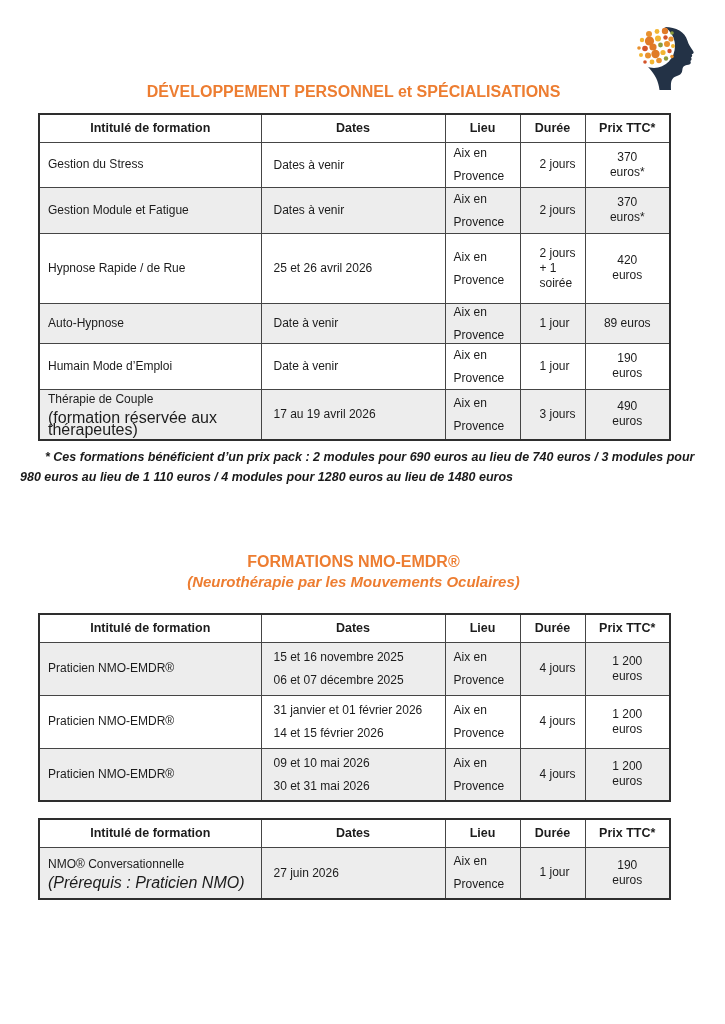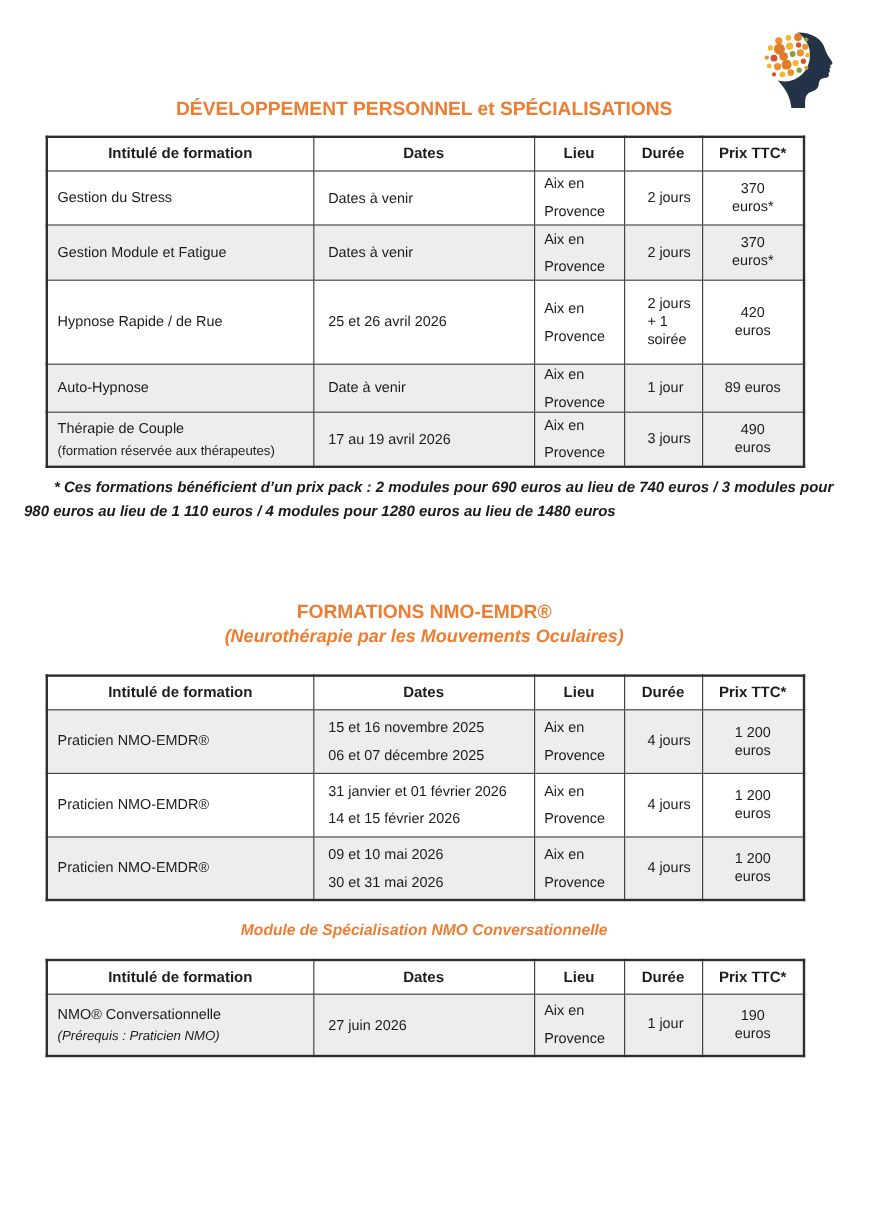--- a/index.html
+++ b/index.html
@@ -56,21 +56,21 @@
   td.col-name{padding-left:8px;padding-right:4px;}
   td.col-dates{padding-left:12px;padding-right:4px;}
   td.col-lieu{padding-left:8px;padding-right:2px;}
   td.col-duree{padding-left:19px;padding-right:2px;}
   td.col-prix{text-align:center;padding:0 18px;}
 
   tr.shaded{background:var(--row-shaded,#EDEDED);}
   .cell-line + .cell-line{margin-top:9px;}
   .tight-line{line-height:15px;}
   .course-name{line-height:15px;}
-  .course-sub{font-size:11px;margin-top:5px;line-height:12px;}
+  .course-sub{font-size:16px;margin-top:5px;line-height:12px;}
   .italic{font-style:italic;}
 
   .footnote{
     margin:6px 0 0 -18px;
     font-weight:bold;font-style:italic;
     font-size:12.5px;line-height:20px;
     color:#1a1a1a;white-space:nowrap;
   }
   .fn-indent{padding-left:25px;}
 
@@ -203,20 +203,38 @@
               <div class="cell-line">Aix en</div>
               <div class="cell-line">Provence</div>
             </td>
             <td class="col-duree">
               <div class="tight-line">1 jour</div>
             </td>
             <td class="col-prix">
               <div class="tight-line">89 euros</div>
             </td>
           </tr>
+          <tr>
+            <td class="col-name">
+              <div class="course-name">Humain Mode d’Emploi</div>
+            </td>
+            <td class="col-dates">
+              <div class="cell-line">Date à venir</div>
+            </td>
+            <td class="col-lieu">
+              <div class="cell-line">Aix en</div>
+              <div class="cell-line">Provence</div>
+            </td>
+            <td class="col-duree">
+              <div class="tight-line">1 jour</div>
+            </td>
+            <td class="col-prix">
+              <div class="tight-line">190 euros</div>
+            </td>
+          </tr>
           <tr class="shaded">
             <td class="col-name">
               <div class="course-name">Thérapie de Couple</div>
               <div class="course-sub">(formation  réservée aux thérapeutes)</div>
             </td>
             <td class="col-dates">
               <div class="cell-line">17 au 19 avril 2026</div>
             </td>
             <td class="col-lieu">
               <div class="cell-line">Aix en</div>
@@ -313,21 +331,20 @@
             <td class="col-duree">
               <div class="tight-line">4 jours</div>
             </td>
             <td class="col-prix">
               <div class="tight-line">1 200 euros</div>
             </td>
           </tr>
         </tbody>
     </table>
 
-    <h3 class="module-title">Module de Spécialisation NMO Conversationnelle</h3>
 
     <table class="ftable t3">
       <colgroup>
           <col class="c1">
           <col class="c2">
           <col class="c3">
           <col class="c4">
           <col class="c5">
         </colgroup>
       <thead>

